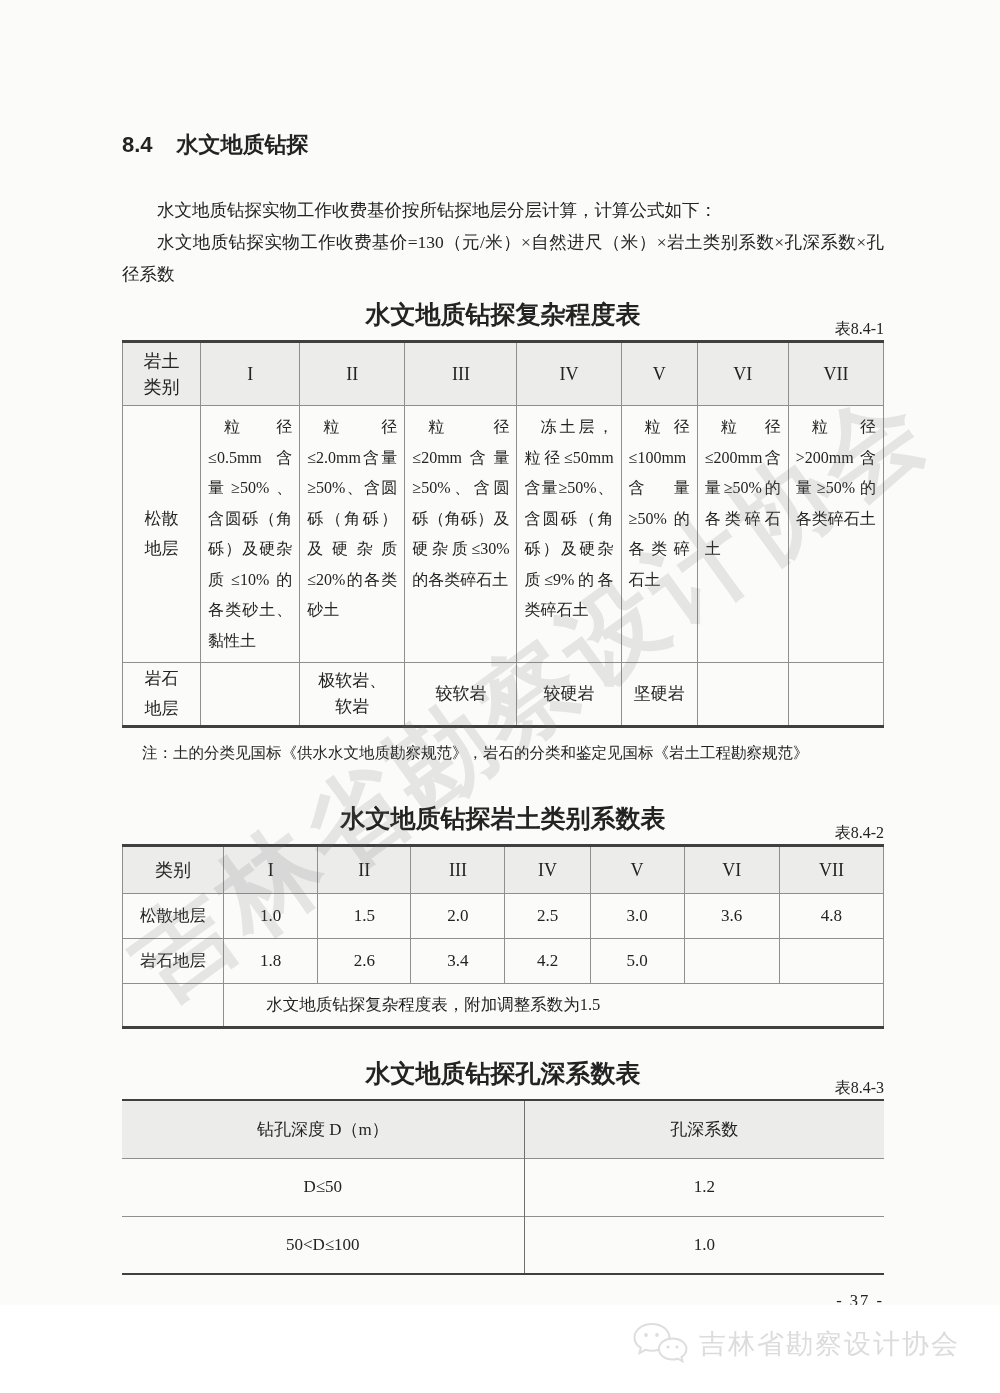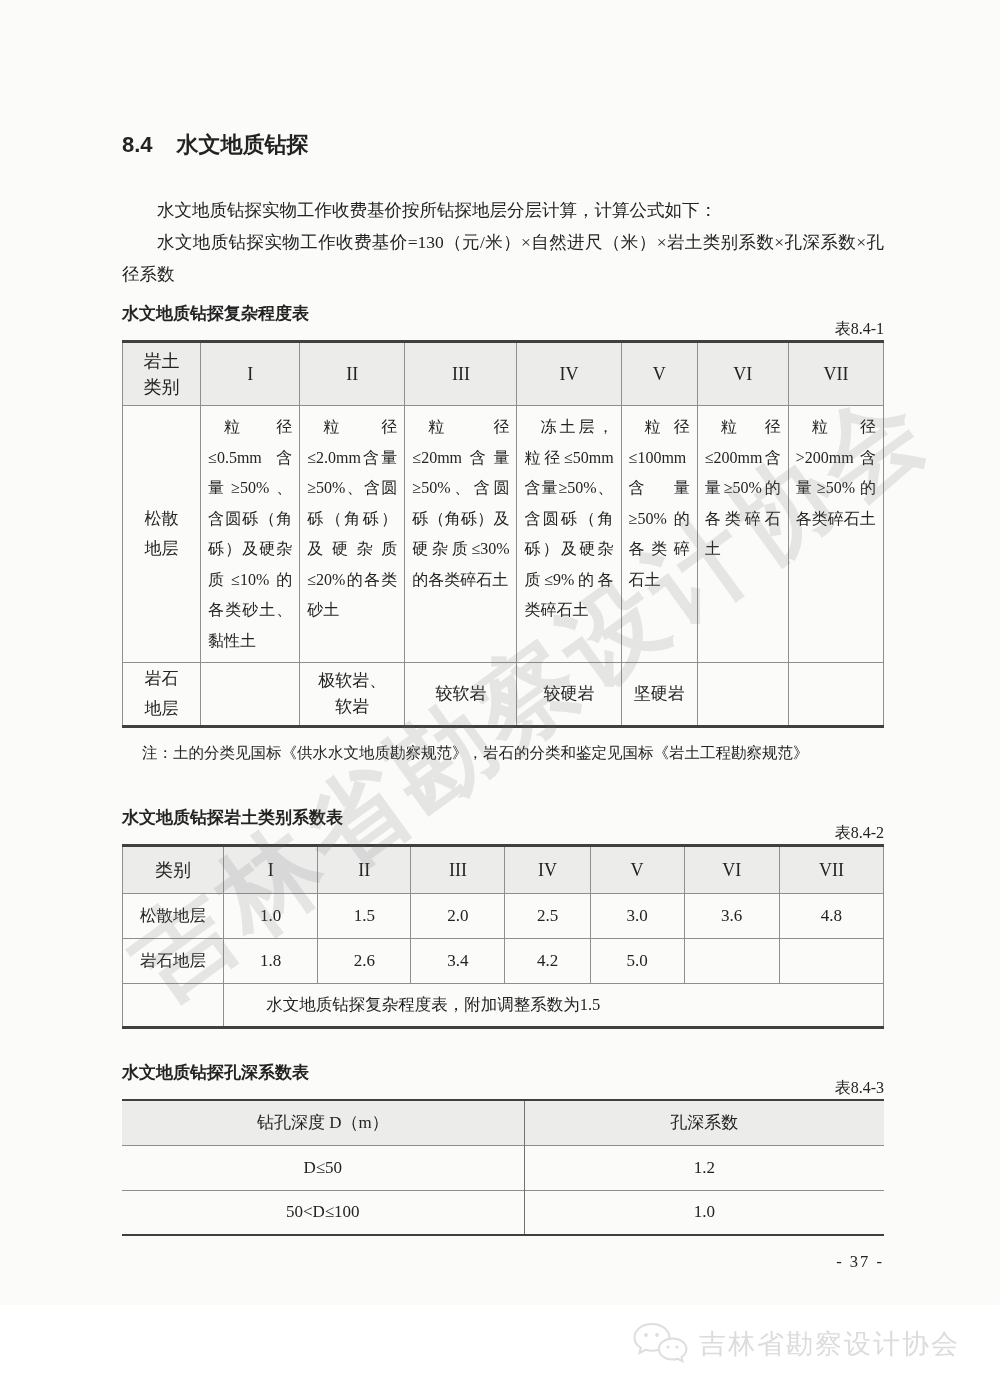--- a/index.html
+++ b/index.html
@@ -14,22 +14,22 @@
   .h1{font-family:"Liberation Sans","DejaVu Sans",sans-serif;font-weight:bold;
       font-size:22px;line-height:30px;margin:0;}
   .h1 .num{margin-right:24px;margin-top:40px;}
 
   
   .para{font-size:17.5px;line-height:32px;text-indent:2em;margin:0;text-align:justify;}
   .para.first{margin-top:34px;}
 
   
   .tblhead{position:relative;margin-top:10px;height:36px;}
-  .tblhead .title{text-align:left;font-family:"Liberation Sans","DejaVu Sans",sans-serif;
-      font-weight:bold;font-size:17px;line-height:28px;}
+  .tblhead .title{text-align:center;font-family:"Liberation Sans","DejaVu Sans",sans-serif;
+      font-weight:bold;font-size:25px;line-height:28px;}
   .tblhead .lbl{position:absolute;right:0;bottom:-4px;font-size:16px;}
   .mt40{margin-top:40px;}
   .mt30{margin-top:30px;}
 
   table{width:100%;border-collapse:collapse;table-layout:fixed;}
   .t1,.t2{border-top:3px solid #404040;border-bottom:3px solid #404040;margin-top:4px;}
   .t1 th,.t1 td,.t2 th,.t2 td{border:1px solid #8f8f8f;box-sizing:border-box;}
   th{font-weight:normal;}
   .gray{background:#ececeb;}
   .pre{white-space:pre-line;}
@@ -44,21 +44,21 @@
   .note{font-size:15.5px;line-height:22px;margin:14px 0 0 20px;}
 
   
   .t2 .head th{height:48px;font-size:18px;text-align:center;vertical-align:middle;}
   .t2 td{height:45px;text-align:center;vertical-align:middle;font-size:17px;}
   .t2 .lab{font-size:16.5px;}
   .t2 .noterow td{height:44px;text-align:left;padding-left:42px;font-size:16.5px;}
 
   
   .t3{border-top:2.5px solid #404040;border-bottom:2.5px solid #404040;margin-top:4px;}
-  .t3 th,.t3 td{border-top:1px solid #8f8f8f;height:45px;text-align:center;
+  .t3 th,.t3 td{border-top:1px solid #8f8f8f;height:58px;text-align:center;
       vertical-align:middle;font-size:17px;box-sizing:border-box;}
   .t3 th:first-child,.t3 td:first-child{border-right:1px solid #707070;}
 
   .pageno{text-align:right;margin-top:16px;font-size:16.5px;letter-spacing:2px;}
 
   
   .watermark{position:absolute;left:-45px;top:628px;width:1150px;z-index:6;
       text-align:center;transform:rotate(-36deg);transform-origin:50% 50%;
       font-size:100px;font-weight:bold;letter-spacing:6px;
       color:rgba(105,105,105,0.15);pointer-events:none;white-space:nowrap;}

